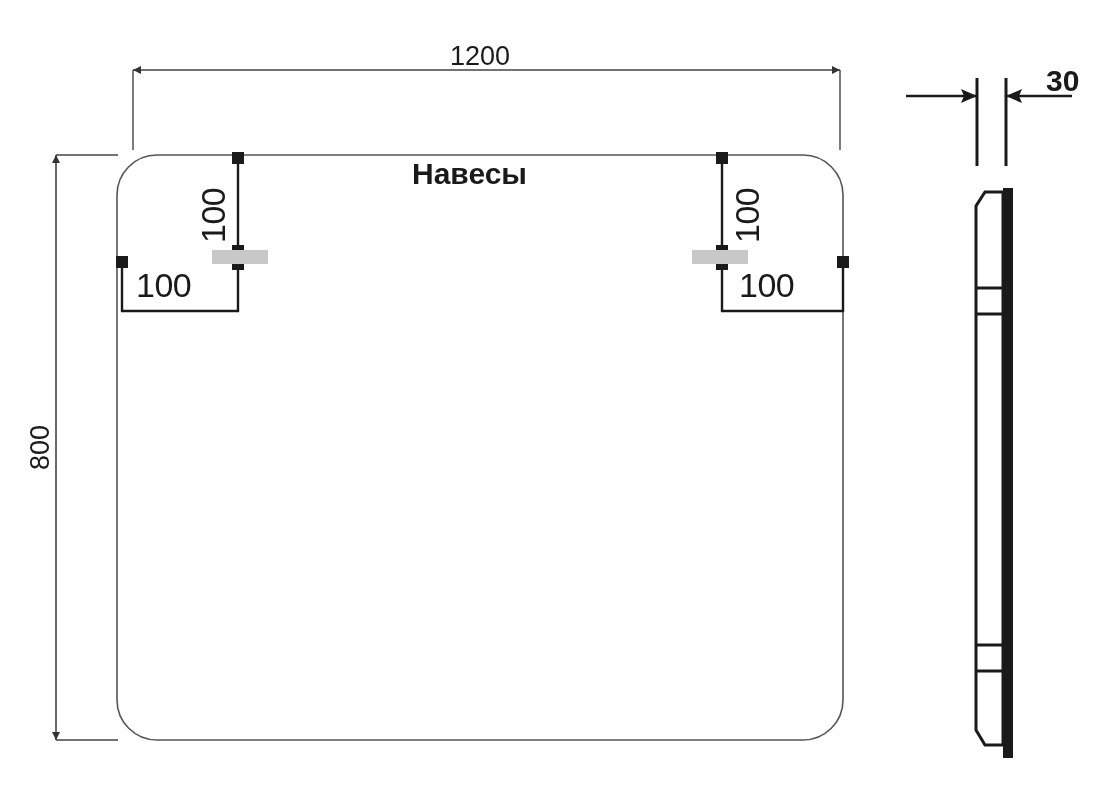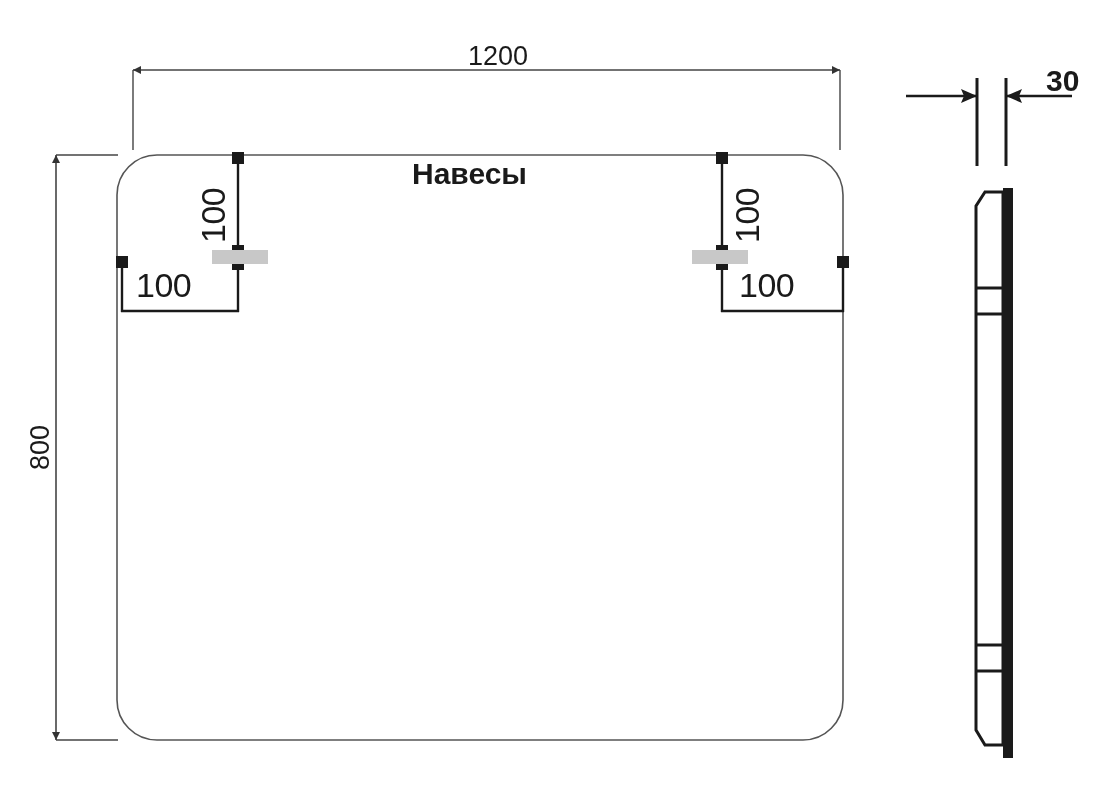--- a/index.html
+++ b/index.html
@@ -137,21 +137,21 @@
 
       <line x1="976" y1="288" x2="1003" y2="288" stroke="#1a1a1a" stroke-width="3"></line>
       <line x1="976" y1="314" x2="1003" y2="314" stroke="#1a1a1a" stroke-width="3"></line>
 
       <line x1="976" y1="645" x2="1003" y2="645" stroke="#1a1a1a" stroke-width="3"></line>
       <line x1="976" y1="671" x2="1003" y2="671" stroke="#1a1a1a" stroke-width="3"></line>
     </g>
 
   </svg>
 
-  <div class="txt dim-big" style="left:468px; top:43px;">1200</div>
+  <div class="txt dim-big" style="left:450px; top:43px;">1200</div>
 
   <div class="txt dim-big rot90" style="left:27px; top:470px;">800</div>
 
   <div class="txt label-title" style="left:412px; top:120px;">Навесы</div>
 
   <div class="txt dim-100 rot90" style="left:196px; top:243px;">100</div>
 
   <div class="txt dim-100" style="left:136px; top:268px;">100</div>
 
   <div class="txt dim-100 rot90" style="left:730px; top:243px;">100</div>

